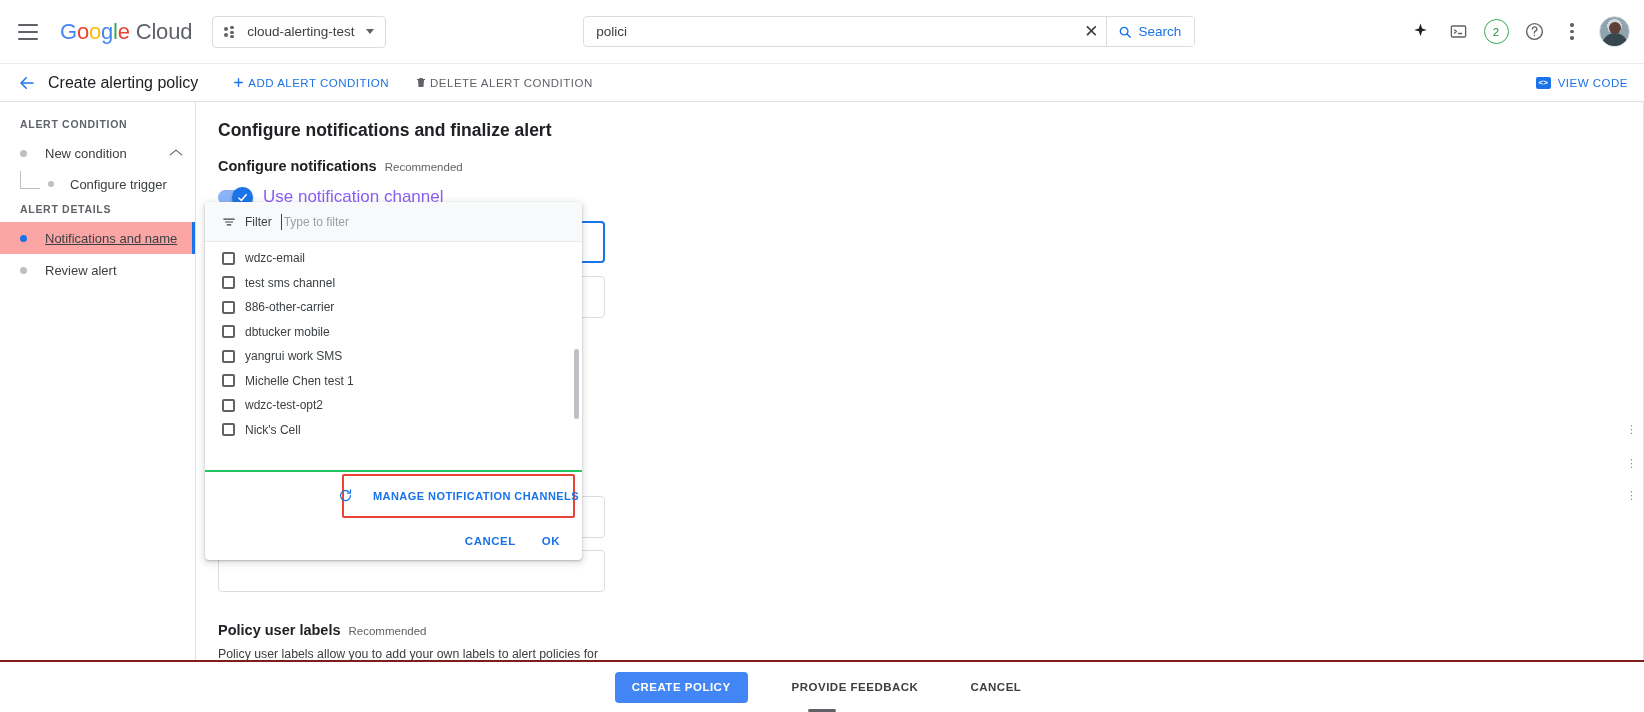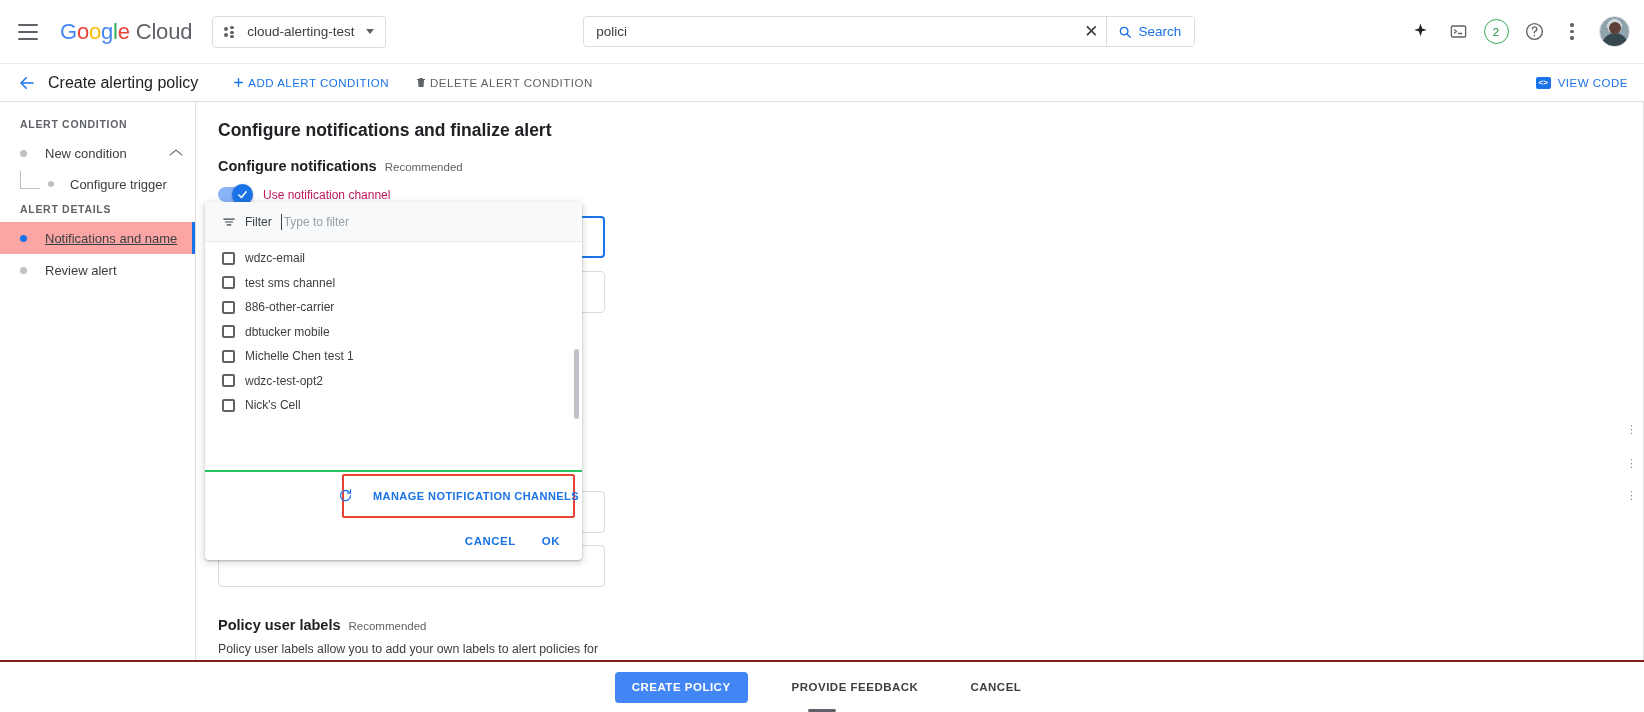--- a/index.html
+++ b/index.html
@@ -248,21 +248,21 @@
   .toggle {
     width:34px;height:15px;border-radius:8px;background:#8ab4f8;position:relative;cursor:pointer;
   }
   .toggle .knob {
     position:absolute; right:-1px; top:-3px;
     width:21px;height:21px;border-radius:50%;background:#1a73e8;
     display:flex;align-items:center;justify-content:center;
     box-shadow:0 1px 3px rgba(0,0,0,.3);
   }
   .toggle .knob svg { display:block; }
-  .toggle-lbl { font-size:12px; color:#be185d; }
+  .toggle-lbl { font-size:17px; color:#8b5cf6; }
 
   
   .field-outline {
     position:relative; width:387px; height:42px;
     border:2px solid #1a73e8; border-radius:4px; background:#fff;
   }
   .field-outline .legend {
     position:absolute; top:-8px; left:9px; padding:0 4px;
     background:#fff; color:#1a73e8; font-size:11px; white-space:nowrap;
   }
@@ -580,20 +580,24 @@
             <div class="opt">
               <span class="cbox"></span>
               <span class="opt-lbl">886-other-carrier</span>
             </div>
             <div class="opt">
               <span class="cbox"></span>
               <span class="opt-lbl">dbtucker mobile</span>
             </div>
             <div class="opt">
               <span class="cbox"></span>
+              <span class="opt-lbl">yangrui work SMS</span>
+            </div>
+            <div class="opt">
+              <span class="cbox"></span>
               <span class="opt-lbl">Michelle Chen test 1</span>
             </div>
             <div class="opt">
               <span class="cbox"></span>
               <span class="opt-lbl">wdzc-test-opt2</span>
             </div>
             <div class="opt">
               <span class="cbox"></span>
               <span class="opt-lbl">Nick's Cell</span>
             </div>

